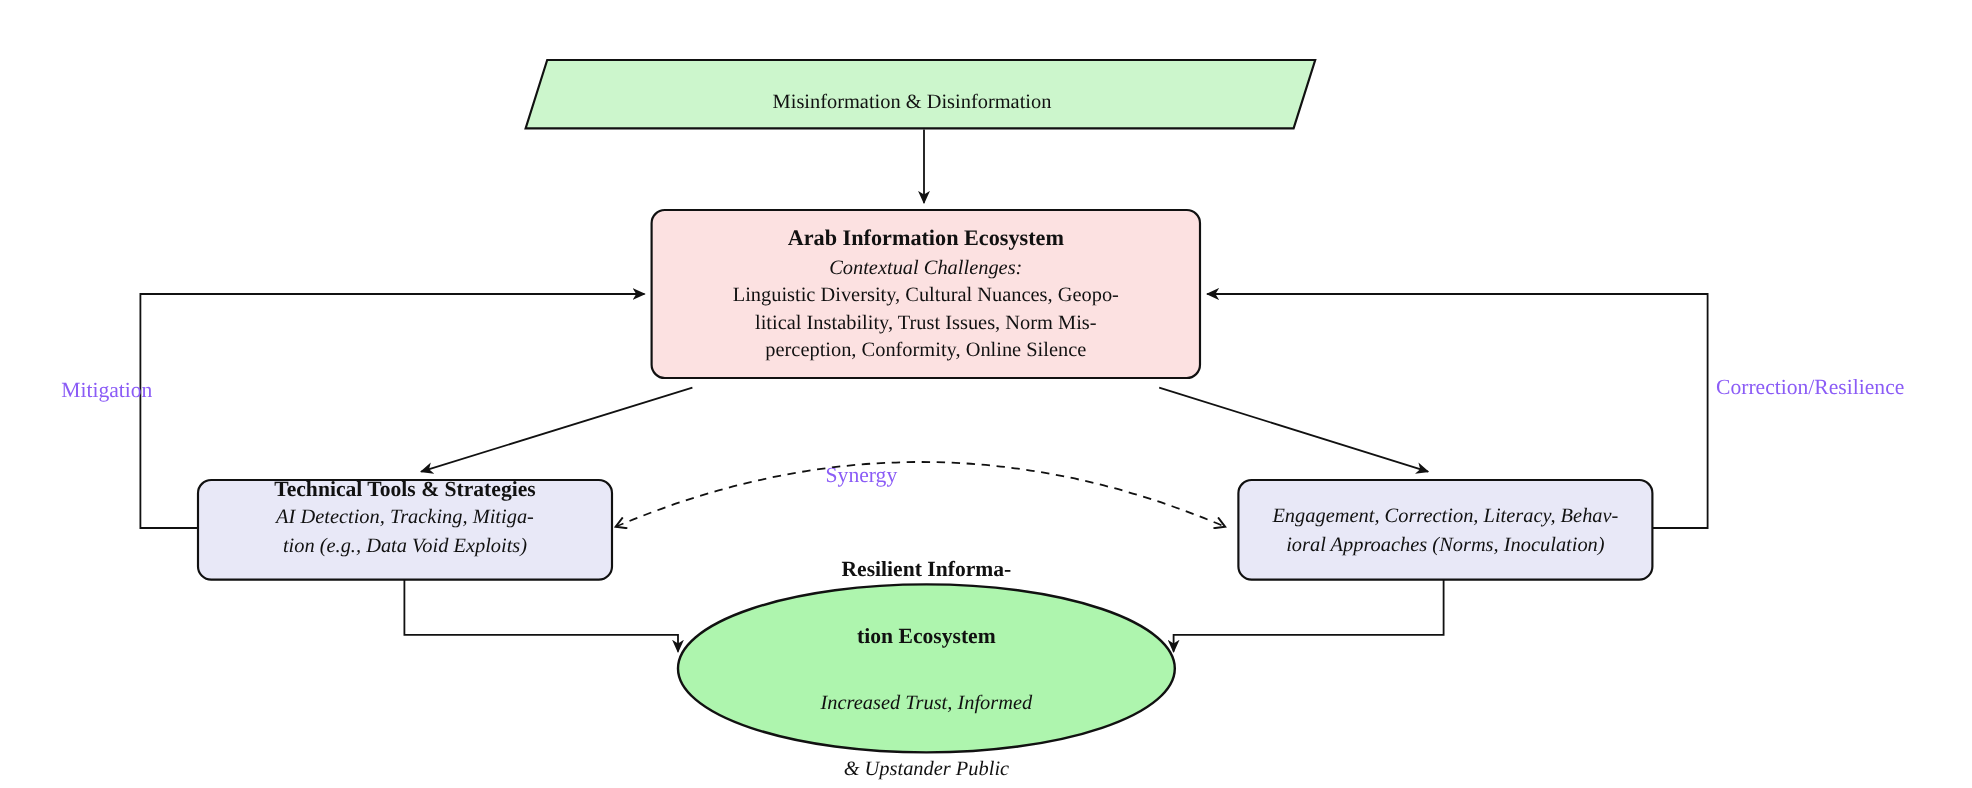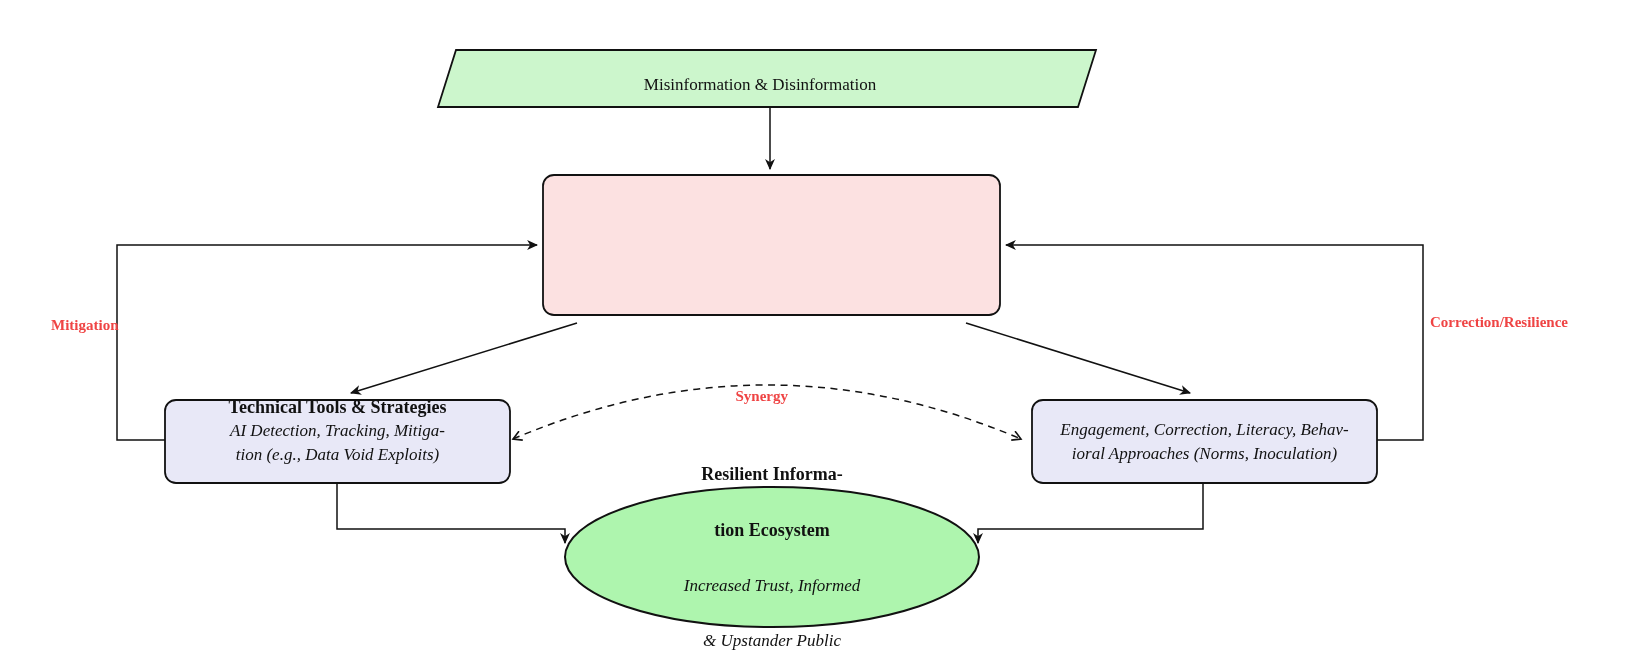--- a/index.html
+++ b/index.html
@@ -19,22 +19,22 @@
     text-align:center;
     color:#111111;
   }
   .node-title{font-weight:bold;font-size:18.5px;line-height:23px;}
   .node-sub{font-style:italic;font-size:17px;line-height:23px;}
   .node-body{font-size:17px;line-height:23px;}
   .node-body-italic{font-style:italic;font-size:17px;line-height:23.5px;}
   .box-title{font-weight:bold;font-size:18px;line-height:24px;}
   .edge-label{
     position:absolute;
-    font-size:15px;line-height:14px;
-    color:#ef4444;white-space:nowrap;font-weight:bold;
+    font-size:18px;line-height:14px;
+    color:#8b5cf6;white-space:nowrap;
   }
   .src-label{font-size:17px;}
 </style>
 </head>
 <body>
 
 <div id="canvas">
 
   <svg id="shapes" width="1643" height="657" viewBox="0 0 1643 657" xmlns="http://www.w3.org/2000/svg">
     <defs>
@@ -70,20 +70,27 @@
 
     <polyline points="1203,483 1203,529 978,529 978,543" fill="none" stroke="#111111" stroke-width="1.5" marker-end="url(#arrSolid)"></polyline>
 
     <path d="M513,439 Q767,331 1021,439" fill="none" stroke="#111111" stroke-width="1.5" stroke-dasharray="7 5.5" marker-start="url(#arrOpen)" marker-end="url(#arrOpen)"></path>
   </svg>
 
   <div class="node-text" style="left:440px;top:51px;width:640px;height:68px;">
     <div class="src-label">Misinformation &amp; Disinformation</div>
   </div>
 
+  <div class="node-text" style="left:546px;top:177px;width:451px;height:136px;">
+    <div class="node-title">Arab Information Ecosystem</div>
+    <div class="node-sub">Contextual Challenges:</div>
+    <div class="node-body">Linguistic Diversity, Cultural Nuances, Geopo-</div>
+    <div class="node-body">litical Instability, Trust Issues, Norm Mis-</div>
+    <div class="node-body">perception, Conformity, Online Silence</div>
+  </div>
 
   <div class="node-text" style="left:167px;top:401px;width:341px;height:59px;">
     <div class="box-title">Technical Tools &amp; Strategies</div>
     <div class="node-body-italic">AI Detection, Tracking, Mitiga-</div>
     <div class="node-body-italic">tion (e.g., Data Void Exploits)</div>
   </div>
 
   <div class="node-text" style="left:1034px;top:401px;width:341px;height:81px;">
     <div class="node-body-italic">Engagement, Correction, Literacy, Behav-</div>
     <div class="node-body-italic">ioral Approaches (Norms, Inoculation)</div>
@@ -93,15 +100,15 @@
     <div class="box-title">Resilient Informa-</div>
     <div class="box-title">tion Ecosystem</div>
     <div class="node-body-italic">Increased Trust, Informed</div>
     <div class="node-body-italic">&amp; Upstander Public</div>
   </div>
 
   <div class="edge-label" style="left:51px;top:318px;">Mitigation</div>
 
   <div class="edge-label" style="left:1430px;top:315px;">Correction/Resilience</div>
 
-  <div class="edge-label" style="left:688px;top:389px;width:100px;text-align:right;">Synergy</div>
+  <div class="edge-label" style="left:688px;top:389px;width:100px;text-align:left;">Synergy</div>
 
 </div>
 
 </body></html>

